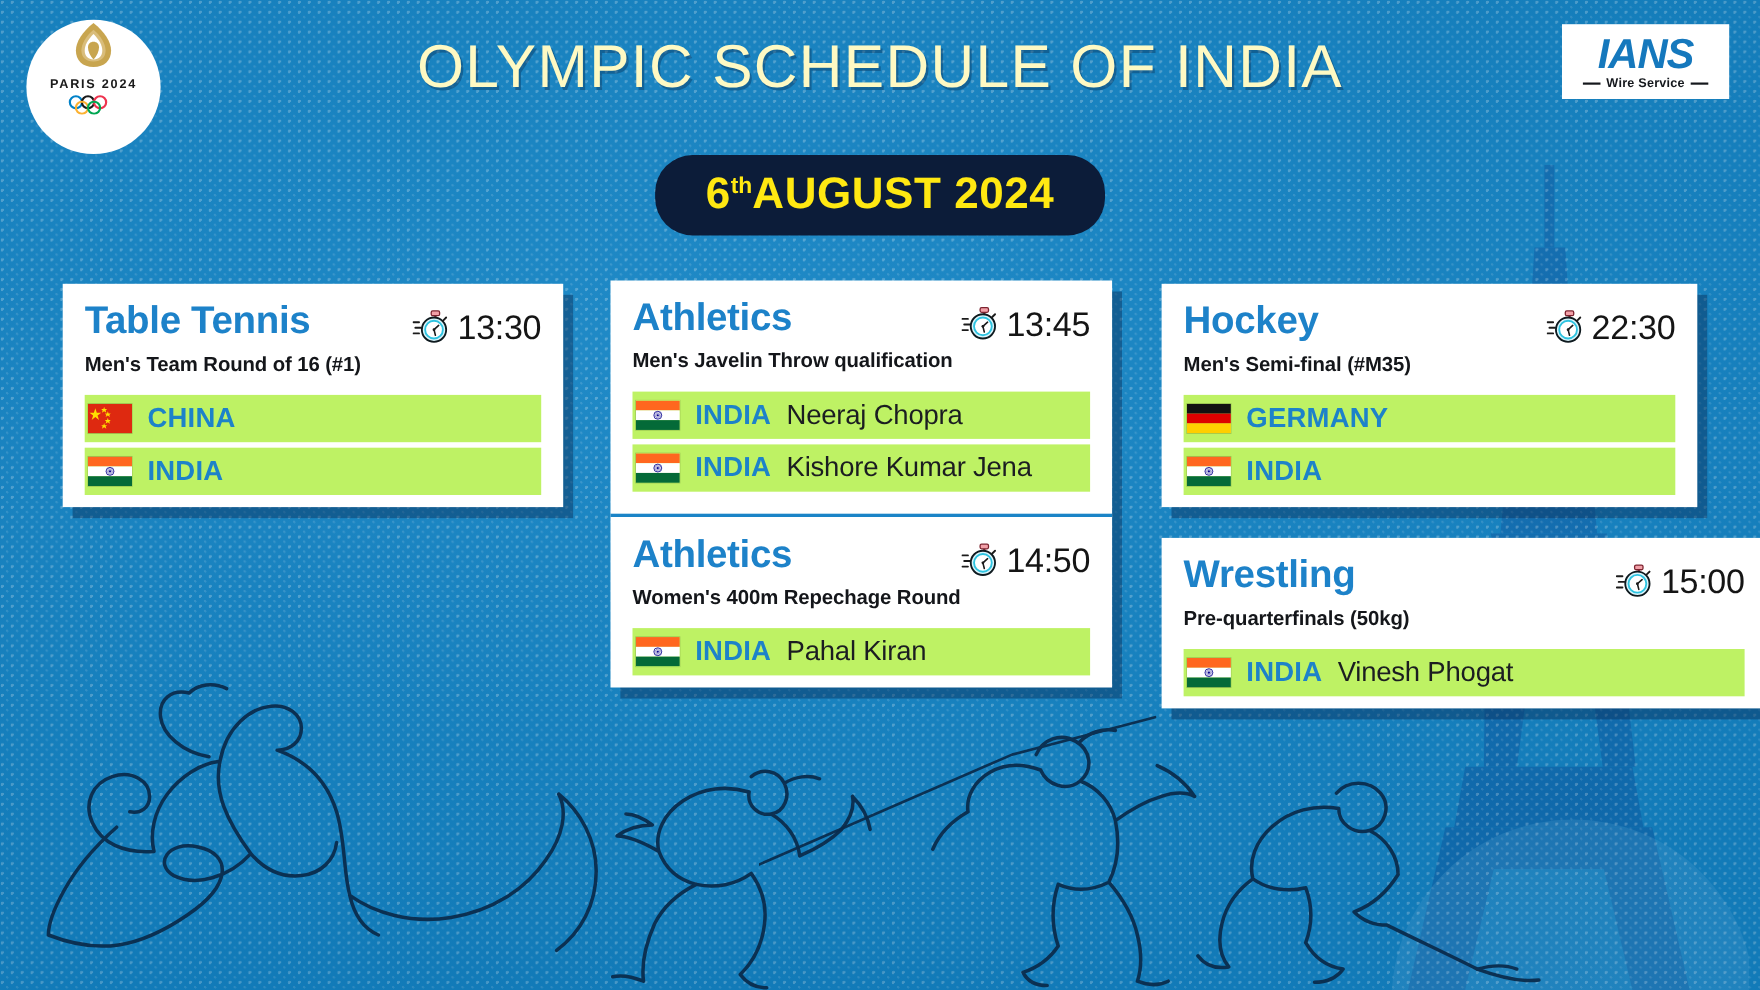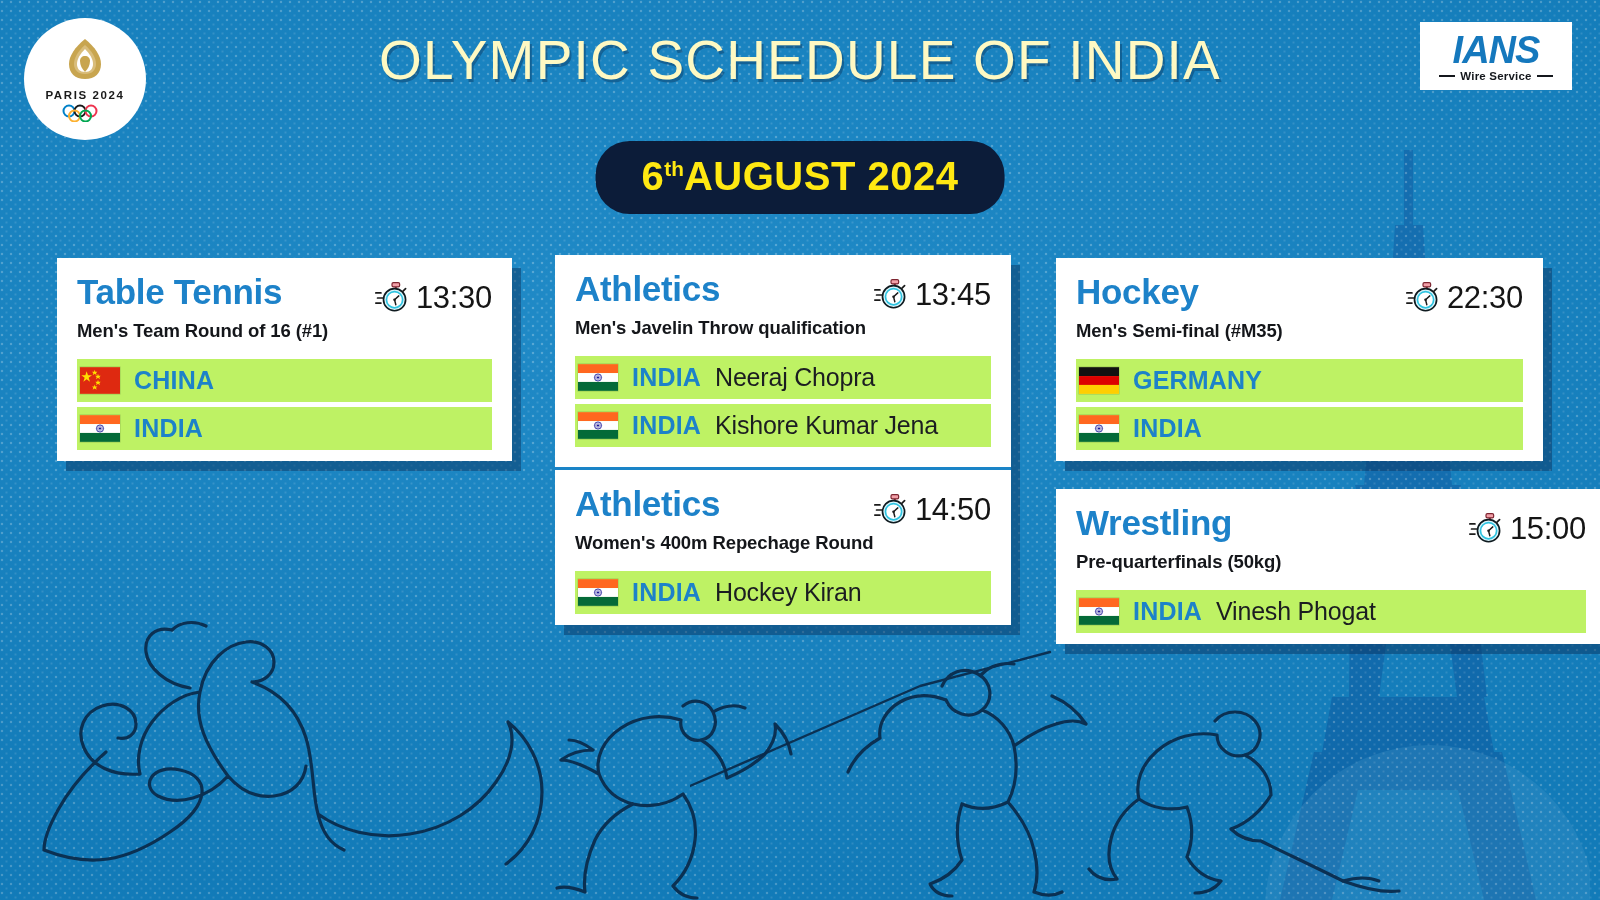--- a/index.html
+++ b/index.html
@@ -37,21 +37,21 @@
   #art-run     { left:555px;  bottom:0px;   width:250px; height:240px; }
   #art-jav     { left:690px;  bottom:0px;   width:400px; height:250px; }
   #art-hockey  { left:1075px; bottom:0px;   width:330px; height:215px; }
 
   
   header { position:absolute; top:0; left:0; right:0; height:135px; }
 
   #paris-logo {
     position:absolute; left:24px; top:18px; width:122px; height:122px;
     background:#fff; border-radius:50%;
-    display:flex; flex-direction:column; align-items:center; justify-content:center;
+    display:flex; flex-direction:column; align-items:center; justify-content:flex-start;
   }
   #paris-logo .flame { width:52px; height:52px; }
   #paris-logo .ptxt {
     font-size:11.5px; font-weight:700; letter-spacing:1.6px; color:#1a1a1a;
     margin-top:1px;
   }
   #paris-logo .rings { width:50px; height:18px; margin-top:3px; }
 
   #main-title {
     position:absolute; left:0; right:0; top:28px;
@@ -469,21 +469,21 @@
                 <line x1="28.44" y1="20.90" x2="25.50" y2="22.60"></line>
                 <line x1="28.20" y1="20.00" x2="24.80" y2="20.00"></line>
                 <line x1="28.44" y1="19.10" x2="25.50" y2="17.40"></line>
                 <line x1="29.10" y1="18.44" x2="27.40" y2="15.50"></line>
                 <line x1="30.00" y1="18.20" x2="30.00" y2="14.80"></line>
                 <line x1="30.90" y1="18.44" x2="32.60" y2="15.50"></line>
                 <line x1="31.56" y1="19.10" x2="34.50" y2="17.40"></line>
     </g>
             </svg>
               <span class="country">INDIA</span>
-              <span class="athlete">Hockey Kiran</span>
+              <span class="athlete">Pahal Kiran</span>
             </div>
         </div>
       </div>
     </div>
     <div class="card col3a">
       <div class="sect">
         <div class="sect-head">
           <div class="sport">Hockey</div>
           <div class="timewrap">
             <svg viewBox="0 0 40 40">

